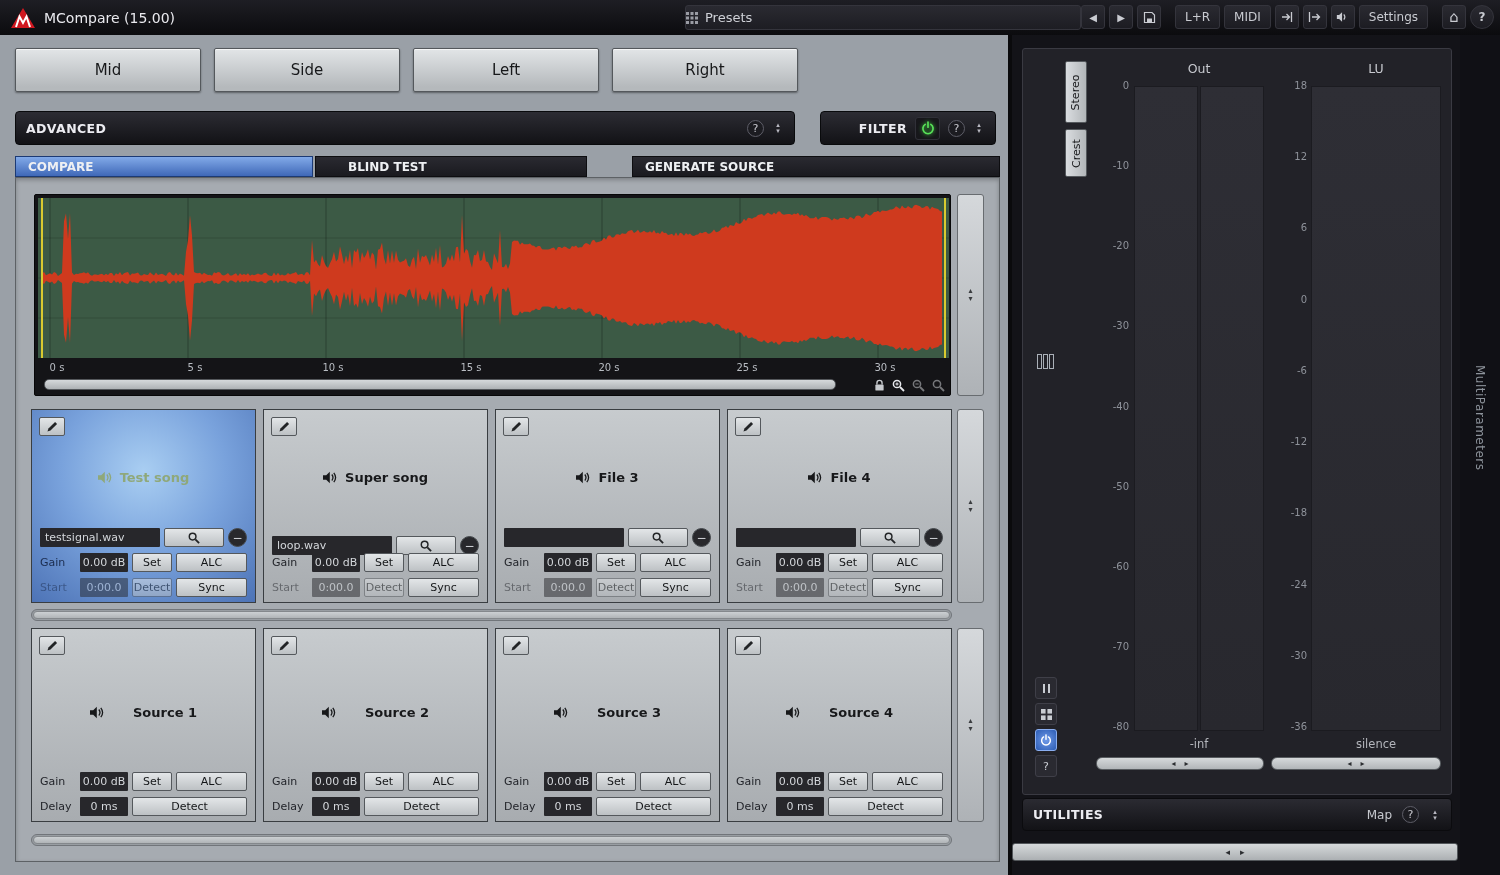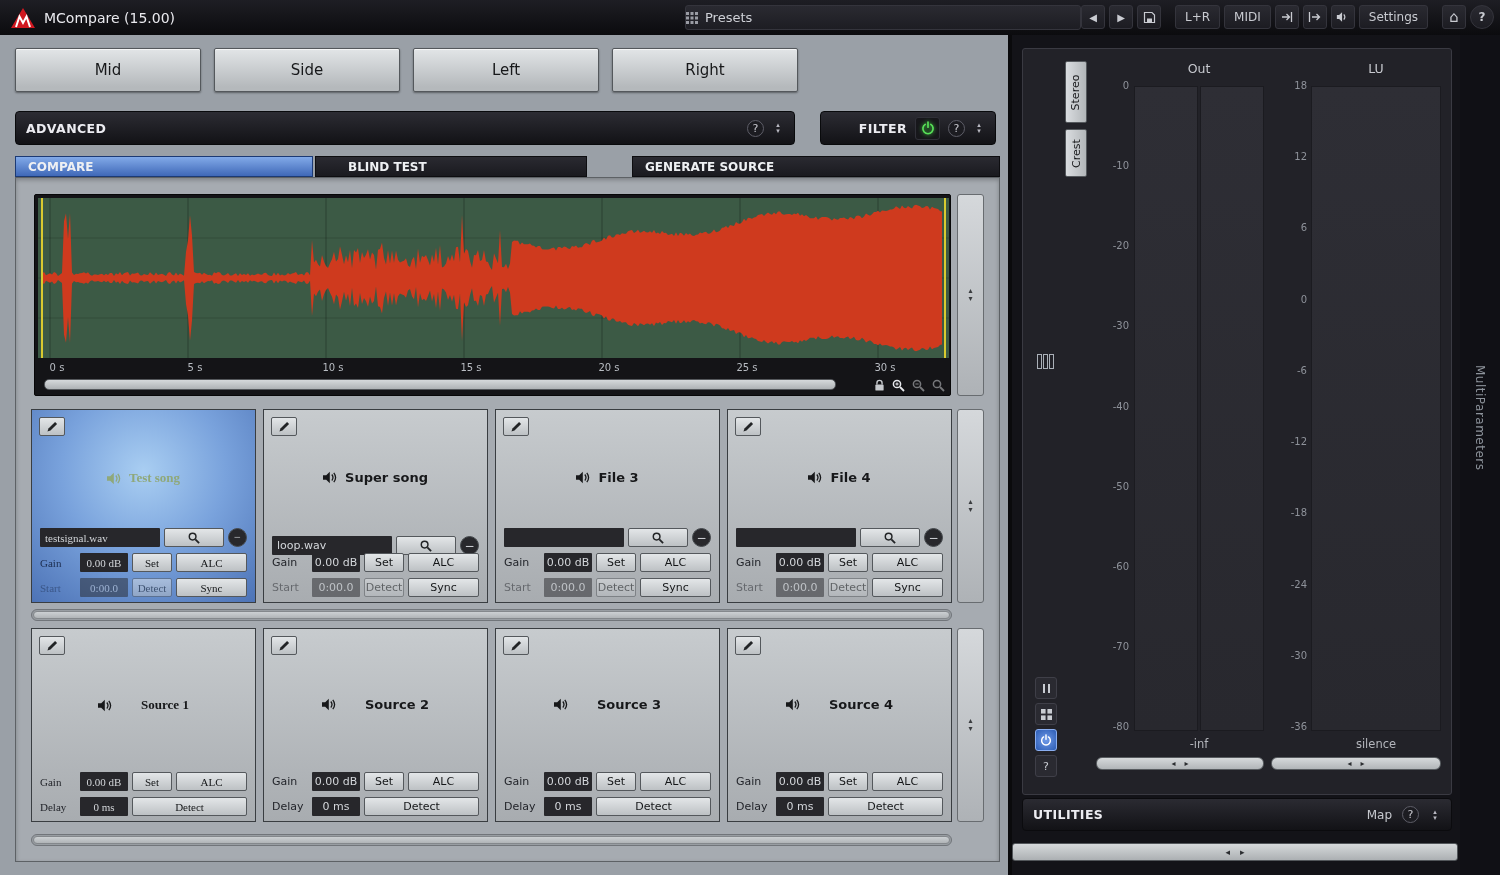--- a/index.html
+++ b/index.html
@@ -79,26 +79,26 @@
 
   .hscroll{position:absolute;left:15px;width:921px;height:12px;border-radius:6px;
     background:#989da2;border:1px solid #71757a;}
   .hthumb{position:absolute;left:1px;top:1px;right:1px;bottom:1px;border-radius:5px;
     background:linear-gradient(180deg,#ccd0d3,#b0b4b7);border:1px solid #84888c;}
 
   
   .slot{position:absolute;width:225px;height:194px;border:1px solid #393d41;
     background:linear-gradient(180deg,#c7cbce,#a8acb0);}
   .slot.selected{background:radial-gradient(circle at 50% 32%,#a9cef2 0%,#79a2dc 48%,#4d73b6 100%);}
-  .c0{left:15px;font-family:Liberation Serif, serif;} .c1{left:247px;} .c2{left:479px;} .c3{left:711px;}
+  .c0{left:15px;} .c1{left:247px;} .c2{left:479px;} .c3{left:711px;}
   .r-files{top:231px;} .r-src{top:450px;}
   .pencil-btn{position:absolute;left:7px;top:7px;width:26px;height:19px;}
   .slot-name{position:absolute;left:0;top:60px;width:100%;display:flex;align-items:center;
     justify-content:center;gap:7px;font-size:13px;font-weight:bold;color:#17181a;}
-  .src .slot-name{top:68px;gap:28px;}
+  .src .slot-name{top:76px;gap:28px;}
   .selected .slot-name{color:#8fa87a;}
   .srow{position:absolute;left:8px;right:8px;height:19px;display:flex;gap:4px;align-items:stretch;}
   .dark-field{background:#27272b;color:#d3d6da;font-size:11px;display:flex;align-items:center;
     justify-content:center;border-radius:1px;}
   .fname{flex:1;justify-content:flex-start;padding-left:5px;}
   .sbtn{background:linear-gradient(180deg,#e3e6e8,#bdc1c4);border:1px solid #54585c;border-radius:2px;
     font-size:11px;color:#141618;display:flex;align-items:center;justify-content:center;}
   .mag-btn{width:60px;}
   .minus-btn{width:19px;height:19px;border-radius:50%;background:#28282c;border:1px solid #464a4e;
     color:#d0d3d7;font-size:12px;display:flex;align-items:center;justify-content:center;}

